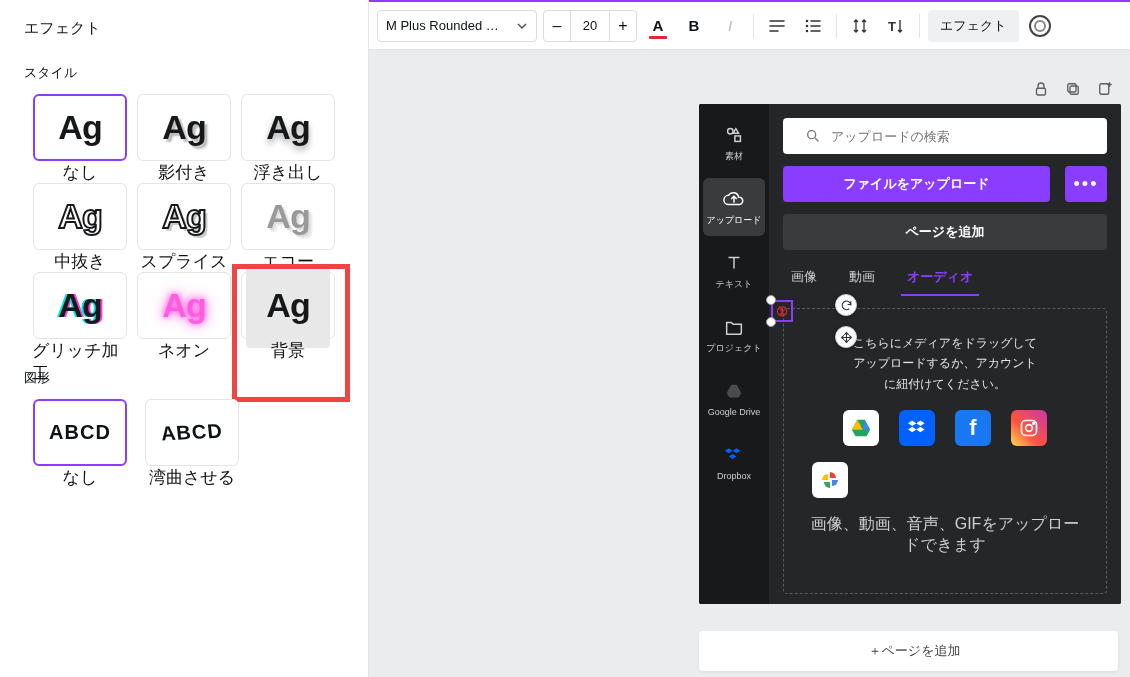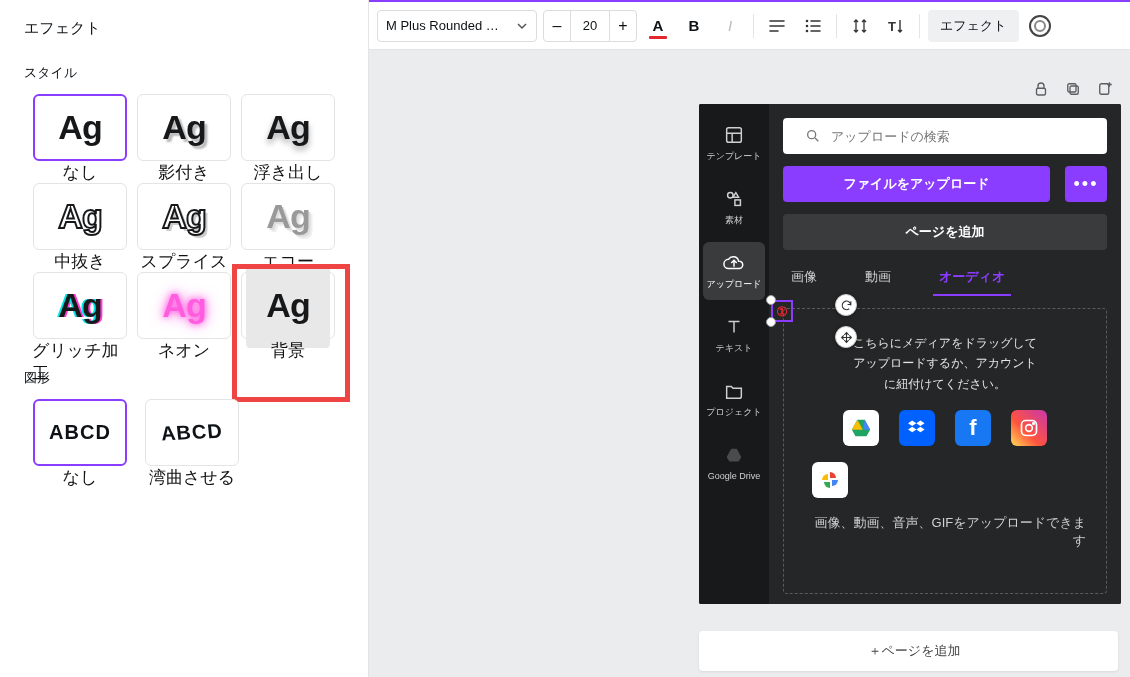--- a/index.html
+++ b/index.html
@@ -140,39 +140,39 @@
   .more-btn {
     width:42px; height:36px; background:var(--accent); border-radius:4px;
     display:flex; align-items:center; justify-content:center; color:#fff; cursor:pointer;
     font-size:18px; letter-spacing:2px;
   }
   .record-btn {
     height:36px; background:#3a3b3d; color:#fff; border-radius:4px;
     display:flex; align-items:center; justify-content:center; font-size:13px; font-weight:600;
     cursor:pointer;
   }
-  .tabs { display:flex; gap:40px; padding:0 4px; font-size:13px; }
+  .tabs { display:flex; gap:24px; padding:0 4px; font-size:13px; }
   .tab { padding:6px 4px; cursor:pointer; color:#cfd0d1; position:relative; }
   .tab.active { color:var(--accent); font-weight:600; }
   .tab.active::after { content:""; position:absolute; left:-2px; right:-2px; bottom:-4px; height:2px; background:var(--accent); }
   .dropzone {
     flex:1; border:1px dashed #5a5b5d; border-radius:4px;
     display:flex; flex-direction:column; align-items:center; gap:16px;
     padding:24px 20px 14px; margin-top:4px;
   }
   .drop-msg { font-size:12px; text-align:center; line-height:1.7; color:#e6e6e6; }
   .icon-row { display:flex; gap:20px; }
   .icon-row2 { align-self:flex-start; padding-left:8px; }
   .svc { width:36px; height:36px; border-radius:6px; display:flex; align-items:center; justify-content:center; font-size:18px; font-weight:700; cursor:pointer; }
   .svc.drive { background:#fff; color:#1fa463; }
   .svc.dropbox { background:#0061ff; color:#fff; }
   .svc.facebook { background:#1877f2; color:#fff; font-size:22px; }
   .svc.instagram { background: linear-gradient(45deg,#fd5,#ff543e 40%,#c837ab); color:#fff; }
   .svc.photos { background:#fff; }
-  .footer-hint { font-size:13px; color:#cfd0d1; text-align:right; }
+  .footer-hint { font-size:16px; color:#cfd0d1; text-align:center; }
   
   .sel {
     position:absolute; top:250px; left:402px; width:22px; height:22px;
     border:2px solid var(--accent); display:flex; align-items:center; justify-content:center;
   }
   .sel::before { content:""; position:absolute; top:-7px; left:-7px; width:8px; height:8px; background:#fff; border:1px solid #999; border-radius:50%; }
   .sel::after { content:""; position:absolute; bottom:-7px; left:-7px; width:8px; height:8px; background:#fff; border:1px solid #999; border-radius:50%; }
   .sel .num { color:#e4262e; font-weight:700; font-size:13px; }
   .float-handle {
     position:absolute; width:22px; height:22px; background:#fff; border:1px solid #ccc;
@@ -339,27 +339,20 @@
     <svg viewBox="0 0 24 24" fill="none" stroke="#5c5f62" stroke-width="1.8">
         <rect x="5" y="5" width="12" height="14" rx="2"></rect>
         <path d="M18 3v6M15 6h6"></path>
       </svg>
   </div>
 
   <div class="dark-app">
     <div class="side">
       <div class="side-item">
         <svg viewBox="0 0 24 24" fill="none" stroke="currentColor" stroke-width="1.6">
-            <rect x="4" y="4" width="16" height="16" rx="2"></rect>
-            <path d="M4 10h16M10 10v10"></path>
-          </svg>
-        <span class="side-label">テンプレート</span>
-      </div>
-      <div class="side-item">
-        <svg viewBox="0 0 24 24" fill="none" stroke="currentColor" stroke-width="1.6">
             <circle cx="8" cy="8" r="3"></circle>
             <rect x="13" y="13" width="6" height="6"></rect>
             <path d="M14 5l3 5h-6z"></path>
           </svg>
         <span class="side-label">素材</span>
       </div>
       <div class="side-item active">
         <svg viewBox="0 0 24 24" fill="none" stroke="currentColor" stroke-width="1.6">
             <path d="M6 18a5 5 0 010-10 6 6 0 0111 2 4 4 0 011 8H6z"></path>
             <path d="M12 16V9M9 12l3-3 3 3"></path>
@@ -376,20 +369,26 @@
         <svg viewBox="0 0 24 24" fill="none" stroke="currentColor" stroke-width="1.6">
             <path d="M4 7h5l2 2h9v9a2 2 0 01-2 2H4V7z"></path>
           </svg>
         <span class="side-label">プロジェクト</span>
       </div>
       <div class="side-item">
         <svg viewBox="0 0 24 24">
             <path d="M9 4h6l5 9-3 5H7l-3-5z" fill="#4a4b4d"></path>
           </svg>
         <span class="side-label">Google Drive</span>
+      </div>
+      <div class="side-item">
+        <svg viewBox="0 0 24 24">
+            <path d="M6 5l6 4-6 4-6-4zM18 5l6 4-6 4-6-4zM12 14l6 4-6 4-6-4z" fill="#0061ff" transform="scale(.7) translate(3 0)"></path>
+          </svg>
+        <span class="side-label">Dropbox</span>
       </div>
     </div>
     <div class="dark-main">
       <div class="search">
         <svg width="16" height="16" viewBox="0 0 24 24" fill="none" stroke="#777" stroke-width="2">
             <circle cx="10" cy="10" r="6"></circle>
             <path d="M20 20l-5-5"></path>
           </svg>
         <input placeholder="アップロードの検索" style="">
       </div>

